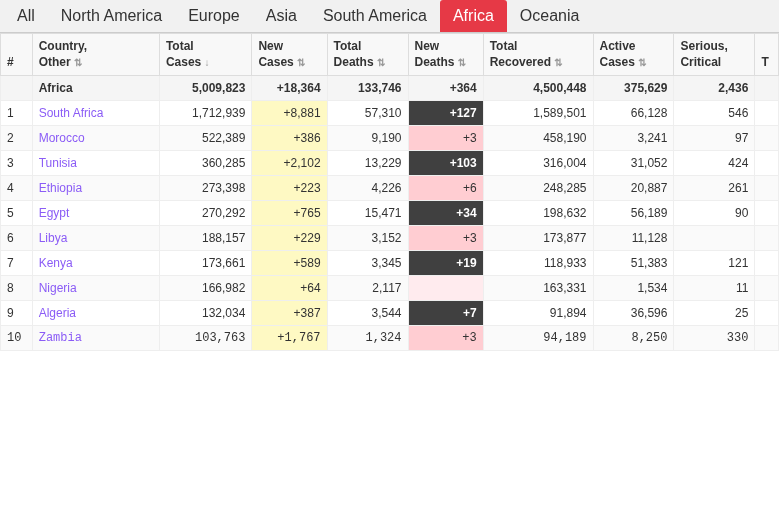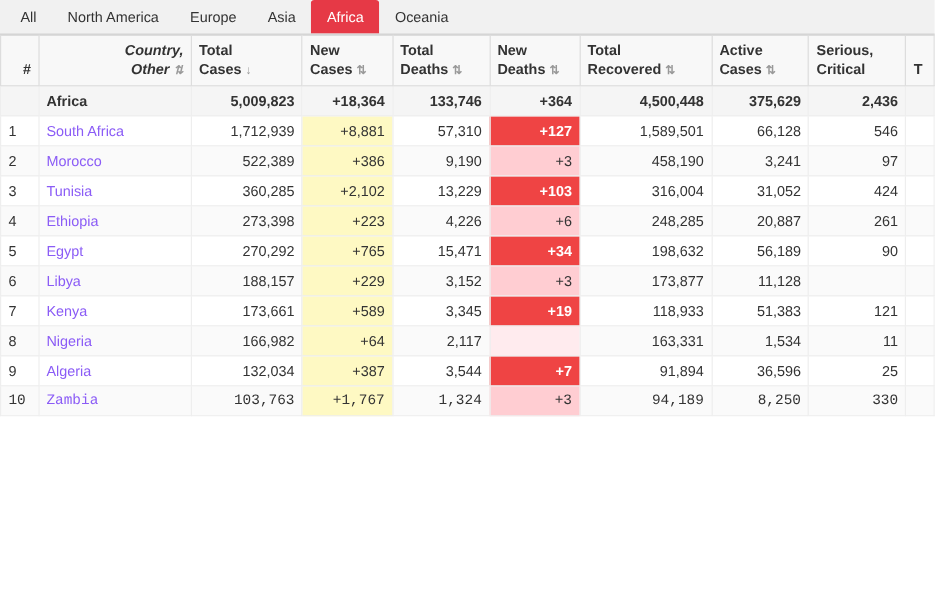--- a/index.html
+++ b/index.html
@@ -8,21 +8,21 @@
     .tabs-bar {
       display: flex;
       background: #f1f1f1;
       border-bottom: 1px solid #ccc;
       padding: 0 4px;
     }
     .tab {
       padding: 6px 12px;
       cursor: pointer;
       color: #333;
-      font-size: 12px;
+      font-size: 16px;
       border: 1px solid transparent;
     }
     .tab.active {
       background: #e63946;
       color: #fff;
       border-radius: 3px 3px 0 0;
     }
 
     table {
       width: 100%;
@@ -34,49 +34,50 @@
     }
     thead th {
       border: 1px solid #ddd;
       padding: 5px 6px;
       text-align: left;
       font-weight: bold;
       color: #333;
       line-height: 1.3;
       vertical-align: bottom;
     }
-    thead th.left { text-align: right; font-style: italic; }
+    thead th.left { text-align: left; }
     thead th .sort-icon { color: #999; font-size: 10px; }
 
     tbody tr:nth-child(even) { background: #fff; }
     tbody tr:nth-child(odd) { background: #fff; }
     tbody tr.africa-total { background: #f5f5f5; font-weight: bold; }
 
     tbody td {
       border: 1px solid #eee;
       padding: 5px 6px;
       text-align: right;
       color: #333;
     }
     tbody td.left { text-align: left; }
     tbody td a { color: #8b5cf6; text-decoration: none; }
 
     .new-cases-cell { background: #fef9c3; }
-    .new-deaths-red { background: #ef4444; color: #fff; font-weight: bold; }
+    .new-deaths-red { background: #404040; color: #fff; font-weight: bold; }
     .new-deaths-light { background: #ffcdd2; }
     .new-deaths-empty { background: #ffebee; }
   </style>
 </head>
 <body>
 
 <div class="tabs-bar">
   <span class="tab">All</span>
   <span class="tab">North America</span>
   <span class="tab">Europe</span>
   <span class="tab">Asia</span>
+  <span class="tab">South America</span>
   <span class="tab active">Africa</span>
   <span class="tab">Oceania</span>
 </div>
 
 <table>
   <thead>
     <tr>
       <th class="left" style="width:24px">#</th>
       <th class="left" style="width:110px">Country,<br>Other <span class="sort-icon">⇅</span></th>
       <th style="width:80px">Total<br>Cases <span class="sort-icon">↓</span></th>

